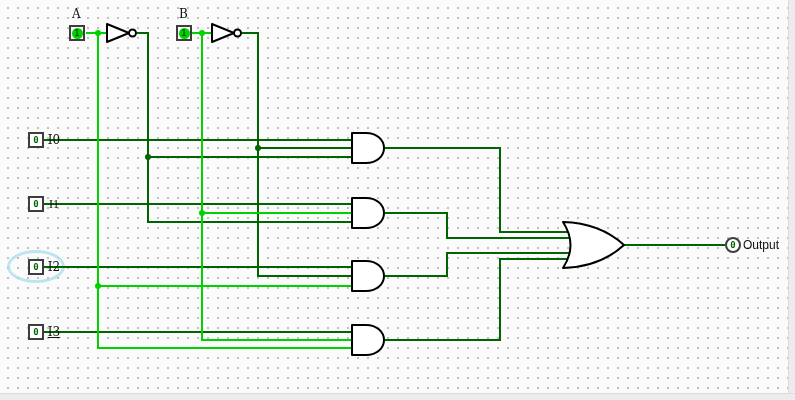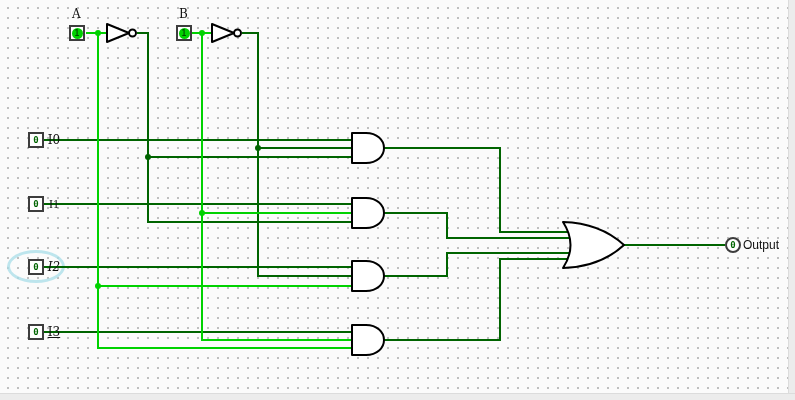--- a/index.html
+++ b/index.html
@@ -160,21 +160,21 @@
   <div class="pin-label right-align" style="left:4px;top:133px;width:20px;">I0</div>
   <div class="pin" style="left:28px;top:132px;">
     <span class="val-lo">0</span>
   </div>
 
   <div class="pin-label right-align" style="left:4px;top:197px;width:20px;font-family:Liberation Serif, serif;">I1</div>
   <div class="pin" style="left:28px;top:196px;">
     <span class="val-lo">0</span>
   </div>
 
-  <div class="pin-label right-align" style="left:4px;top:260px;width:20px;font-style:italic;">I2</div>
+  <div class="pin-label right-align" style="left:4px;top:260px;width:20px;">I2</div>
   <div class="pin" style="left:28px;top:259px;">
     <span class="val-lo">0</span>
   </div>
 
   <div class="pin-label right-align" style="left:4px;top:325px;width:20px;text-decoration:underline;">I3</div>
   <div class="pin" style="left:28px;top:324px;">
     <span class="val-lo">0</span>
   </div>
 
   <div class="pin round" style="left:725px;top:237px;">

